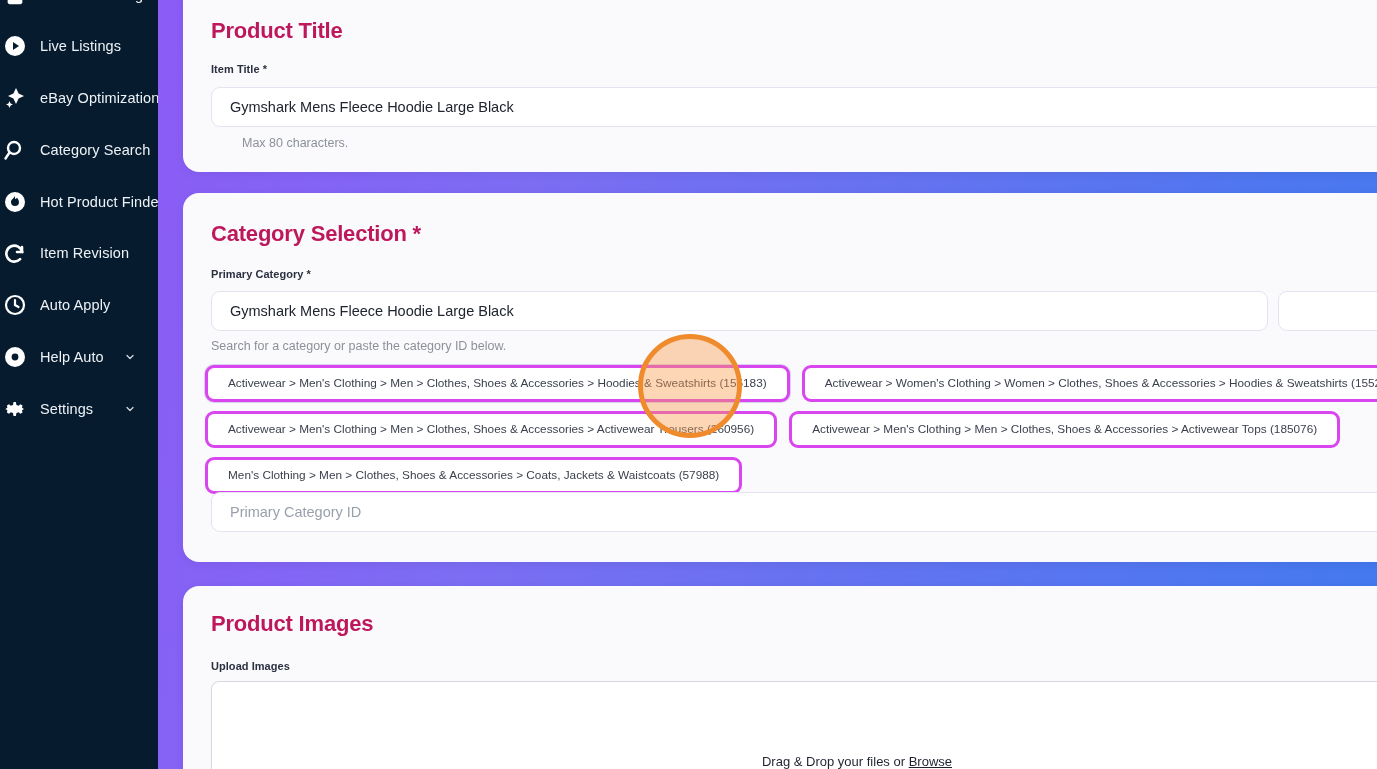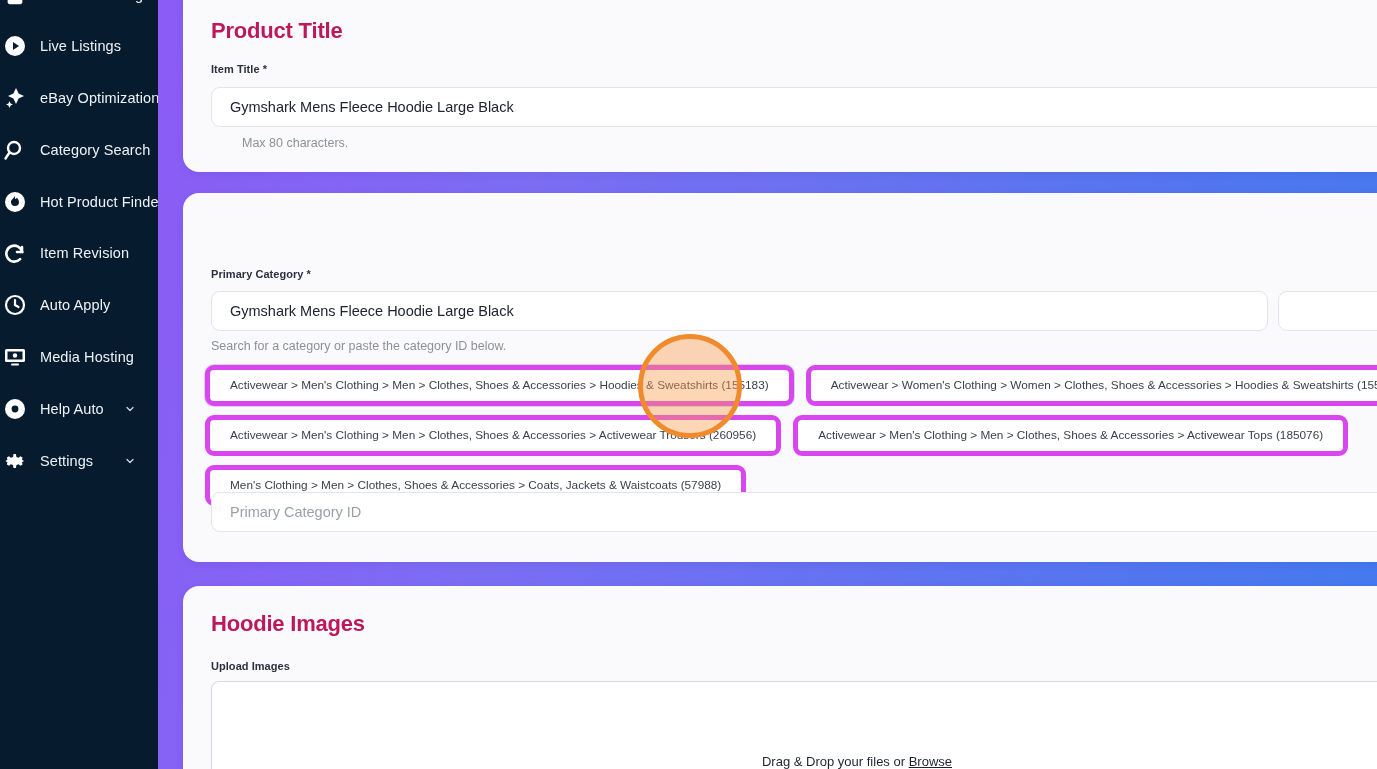--- a/index.html
+++ b/index.html
@@ -161,21 +161,21 @@
     position: absolute;
     left: 22px;
     top: 172px;
     width: 1250px;
     display: flex;
     flex-wrap: wrap;
     gap: 9px 12px;
   }
   .chip {
     background: #ffffff;
-    border: 5px solid #d946ef;
+    border: 3px solid #d946ef;
     border-radius: 9px;
     padding: 9px 20px;
     font-size: 11.8px;
     color: #3a3f4c;
     white-space: nowrap;
     cursor: pointer;
     line-height: 1.1;
   }
   .chip.highlight {
     box-shadow: 0 0 0 1px #d9d0ef;
@@ -307,31 +307,20 @@
       <div class="nav-item">
         <span class="nav-icon">
           <svg width="24" height="24" viewBox="0 0 24 24" fill="none" stroke="#fff" stroke-width="2.2">
               <circle cx="12" cy="12" r="9"></circle>
               <path d="M12 7v5l3.5 2" stroke-linecap="round"></path>
             </svg>
         </span>
         <span class="nav-label">Auto Apply</span>
       </div>
 
-      <div class="nav-item">
-        <span class="nav-icon">
-          <svg width="24" height="24" viewBox="0 0 24 24" fill="#fff">
-              <rect x="2" y="4" width="20" height="13" rx="1.5"></rect>
-              <rect x="4.5" y="6.5" width="15" height="8" fill="#061c2e"></rect>
-              <circle cx="12" cy="10.5" r="2.2" fill="#fff"></circle>
-              <rect x="8" y="18.6" width="8" height="2" rx="1"></rect>
-            </svg>
-        </span>
-        <span class="nav-label">Media Hosting</span>
-      </div>
 
       <div class="nav-item">
         <span class="nav-icon">
           <svg width="24" height="24" viewBox="0 0 24 24" fill="#fff">
               <circle cx="12" cy="12" r="10"></circle>
               <circle cx="12" cy="12" r="3.4" fill="#061c2e"></circle>
             </svg>
         </span>
         <span class="nav-label">Help Auto</span>
         <span class="nav-caret">
@@ -363,20 +352,21 @@
     <section class="card" id="card-product-title">
       <h2 class="card-title">Product Title</h2>
       <div class="field-label">Item Title *</div>
       <div class="input-wrap">
         <input class="text-input" type="text" value="Gymshark Mens Fleece Hoodie Large Black" style="">
       </div>
       <div class="helper-text">Max 80 characters.</div>
     </section>
 
     <section class="card" id="card-category">
+      <h2 class="card-title">Category Selection *</h2>
       <div class="field-label">Primary Category *</div>
 
       <div class="cat-row">
         <input class="text-input" type="text" value="Gymshark Mens Fleece Hoodie Large Black" style="">
         <div class="side-input"></div>
       </div>
 
       <div class="helper-text">Search for a category or paste the category ID below.</div>
 
       <div class="chips">
@@ -386,21 +376,21 @@
         <div class="chip">Activewear &gt; Men's Clothing &gt; Men &gt; Clothes, Shoes &amp; Accessories &gt; Activewear Tops (185076)</div>
         <div class="chip">Men's Clothing &gt; Men &gt; Clothes, Shoes &amp; Accessories &gt; Coats, Jackets &amp; Waistcoats (57988)</div>
       </div>
 
       <div class="catid-wrap">
         <input class="text-input" type="text" placeholder="Primary Category ID" style="">
       </div>
     </section>
 
     <section class="card" id="card-images">
-      <h2 class="card-title">Hoodie Images</h2>
+      <h2 class="card-title">Product Images</h2>
       <div class="field-label">Upload Images</div>
       <div class="dropzone">
         <div class="dropzone-text">
           <span>Drag &amp; Drop your files or </span><a>Browse</a>
         </div>
       </div>
     </section>
 
   </main>
 

